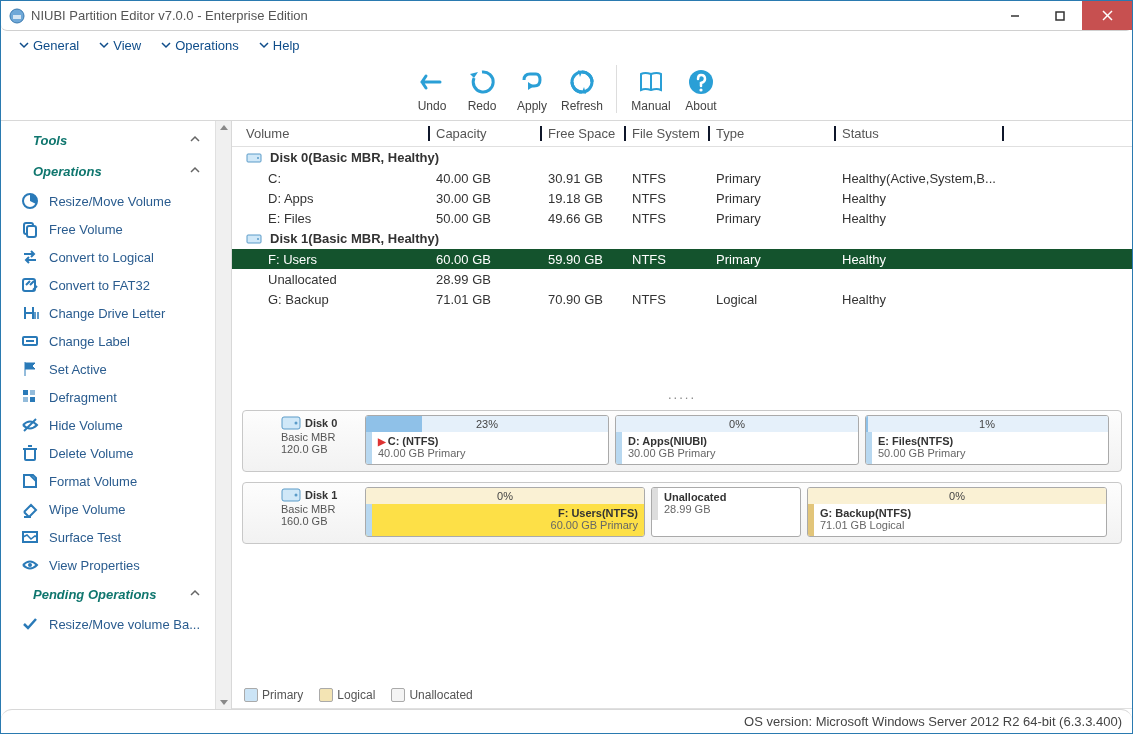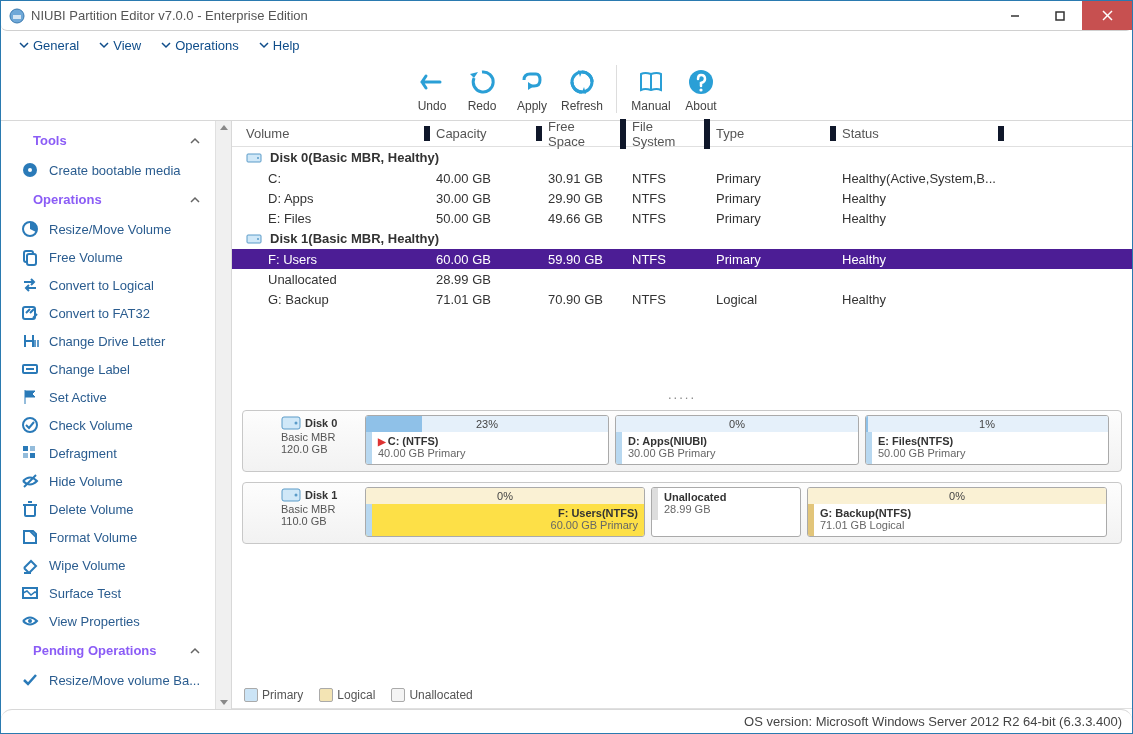--- a/index.html
+++ b/index.html
@@ -25,40 +25,40 @@
 .toolbar .sep { width: 1px; height: 48px; background: #ddd; margin: 0 8px; }
 
 
 .main { display: flex; height: 588px; }
 .sidebar { width: 214px; padding: 4px 0; overflow-y: auto; }
 .sidebar-scroll { width: 16px; background: #f0f0f0; border-left: 1px solid #e0e0e0; position: relative; }
 .sidebar-scroll::before, .sidebar-scroll::after { content: ""; position: absolute; left: 4px; width: 0; height: 0; border-left: 4px solid transparent; border-right: 4px solid transparent; }
 .sidebar-scroll::before { top: 4px; border-bottom: 5px solid #888; }
 .sidebar-scroll::after { bottom: 4px; border-top: 5px solid #888; }
 
-.section-header { display: flex; align-items: center; justify-content: space-between; padding: 8px 14px 8px 32px; font-weight: 600; color: #8b5cf6; }
+.section-header { display: flex; align-items: flex-start; justify-content: space-between; padding: 8px 14px 8px 32px; font-weight: 600; color: #0f766e; font-style: italic; }
 .side-item { display: flex; align-items: center; padding: 5px 10px 5px 20px; gap: 10px; color: #2a5c8f; cursor: default; }
 .side-item .si-ico { width: 18px; height: 18px; display: flex; align-items: center; justify-content: center; flex-shrink: 0; }
 
 .content { flex: 1; border-left: 1px solid #d8d8d8; display: flex; flex-direction: column; }
 
 
 .table-head { display: flex; height: 26px; align-items: center; border-bottom: 1px solid #e0e0e0; padding-left: 8px; color: #555; }
-.table-head .th { padding: 0 6px; border-right: 6px solid #0f172a; }
+.table-head .th { padding: 0 6px; border-right: 2px solid #0f172a; }
 .col-vol { width: 190px; }
 .col-cap { width: 112px; }
 .col-free { width: 84px; }
 .col-fs { width: 84px; }
 .col-type { width: 126px; }
 .col-status { width: 168px; }
 
 .table-body { height: 238px; overflow: hidden; padding-left: 8px; }
 .disk-row { display: flex; align-items: center; gap: 8px; padding: 3px 0 3px 6px; font-weight: 700; color: #333; }
 .vol-row { display: flex; align-items: center; height: 20px; }
-.vol-row.selected { background: #4c1d95; color: #fff; margin-left: -8px; padding-left: 8px; }
+.vol-row.selected { background: #14532d; color: #fff; margin-left: -8px; padding-left: 8px; }
 .vol-row .td { padding: 0 6px; }
 
 .divider-dots { text-align: center; color: #888; letter-spacing: 2px; padding: 2px 0; }
 
 
 .disk-maps { padding: 6px 10px; }
 .disk-map { border: 1px solid #c8c8c8; border-radius: 4px; background: linear-gradient(#fdfdfd,#f2f2f2); padding: 4px 6px 6px; margin-bottom: 10px; display: flex; gap: 6px; }
 .disk-info { width: 78px; font-size: 11px; color: #555; margin-left: 32px; }
 .disk-info .dname { font-weight: 700; color: #333; display: flex; align-items: center; gap: 4px; }
 .parts { flex: 1; display: flex; gap: 6px; }
@@ -195,29 +195,20 @@
   </div>
 
 <div class="main">
   <div class="sidebar" id="sidebar">
       <div class="section-header">
         <span>Tools</span>
         <svg width="12" height="12">
           <path d="M2 8 L6 4 L10 8" stroke="#666" stroke-width="1.5" fill="none"></path>
         </svg>
       </div>
-      <div class="side-item">
-        <span class="si-ico">
-          <svg width="18" height="18" viewBox="0 0 18 18">
-            <circle cx="9" cy="9" r="7" fill="#2a7ab8"></circle>
-            <circle cx="9" cy="9" r="2" fill="#fff"></circle>
-          </svg>
-        </span>
-        <span>Create bootable media</span>
-      </div>
       <div class="section-header">
         <span>Operations</span>
         <svg width="12" height="12">
           <path d="M2 8 L6 4 L10 8" stroke="#666" stroke-width="1.5" fill="none"></path>
         </svg>
       </div>
       <div class="side-item">
         <span class="si-ico">
           <svg width="18" height="18" viewBox="0 0 18 18">
             <circle cx="9" cy="9" r="7" fill="none" stroke="#2a7ab8" stroke-width="2"></circle>
@@ -270,29 +261,20 @@
         </span>
         <span>Change Label</span>
       </div>
       <div class="side-item">
         <span class="si-ico">
           <svg width="18" height="18" viewBox="0 0 18 18">
             <path d="M4 2 L4 16 M4 3 L14 3 L11 6 L14 9 L4 9" fill="#2a7ab8" stroke="#2a7ab8" stroke-width="1"></path>
           </svg>
         </span>
         <span>Set Active</span>
-      </div>
-      <div class="side-item">
-        <span class="si-ico">
-          <svg width="18" height="18" viewBox="0 0 18 18">
-            <circle cx="9" cy="9" r="7" fill="none" stroke="#2a7ab8" stroke-width="2"></circle>
-            <path d="M5 9 L8 12 L13 6" stroke="#2a7ab8" stroke-width="2" fill="none"></path>
-          </svg>
-        </span>
-        <span>Check Volume</span>
       </div>
       <div class="side-item">
         <span class="si-ico">
           <svg width="18" height="18" viewBox="0 0 18 18">
             <rect x="2" y="2" width="5" height="5" fill="#2a7ab8"></rect>
             <rect x="9" y="2" width="5" height="5" fill="#2a7ab8" opacity="0.5"></rect>
             <rect x="2" y="9" width="5" height="5" fill="#2a7ab8" opacity="0.5"></rect>
             <rect x="9" y="9" width="5" height="5" fill="#2a7ab8"></rect>
           </svg>
         </span>
@@ -391,21 +373,21 @@
           <div class="td col-vol" style="padding-left:28px">C:</div>
           <div class="td col-cap">40.00 GB</div>
           <div class="td col-free">30.91 GB</div>
           <div class="td col-fs">NTFS</div>
           <div class="td col-type">Primary</div>
           <div class="td col-status">Healthy(Active,System,B...</div>
         </div>
         <div class="vol-row">
           <div class="td col-vol" style="padding-left:28px">D: Apps</div>
           <div class="td col-cap">30.00 GB</div>
-          <div class="td col-free">29.90 GB</div>
+          <div class="td col-free">19.18 GB</div>
           <div class="td col-fs">NTFS</div>
           <div class="td col-type">Primary</div>
           <div class="td col-status">Healthy</div>
         </div>
         <div class="vol-row">
           <div class="td col-vol" style="padding-left:28px">E: Files</div>
           <div class="td col-cap">50.00 GB</div>
           <div class="td col-free">49.66 GB</div>
           <div class="td col-fs">NTFS</div>
           <div class="td col-type">Primary</div>
@@ -479,21 +461,21 @@
             </div>
           </div>
         </div>
         <div class="disk-map">
           <div class="disk-info">
             <div class="dname"><svg width="20" height="16">
                 <rect x="1" y="2" width="18" height="12" rx="2" fill="#d0e8f8" stroke="#5a9bc8"></rect>
                 <circle cx="15" cy="8" r="1.5" fill="#5a9bc8"></circle>
               </svg>Disk 1</div>
             <div>Basic MBR</div>
-            <div>110.0 GB</div>
+            <div>160.0 GB</div>
           </div>
           <div class="parts">
             <div class="part selected " style="width:280px">
               <div class="part-bar"><div class="fill" style="width:0%"></div><span class="pct">0%</span></div>
               <div class="part-body ">
                 <div class="pname">F: Users(NTFS)</div>
                 <div class="psub">60.00 GB Primary</div>
               </div>
             </div>
             <div class="part " style="width:150px">

